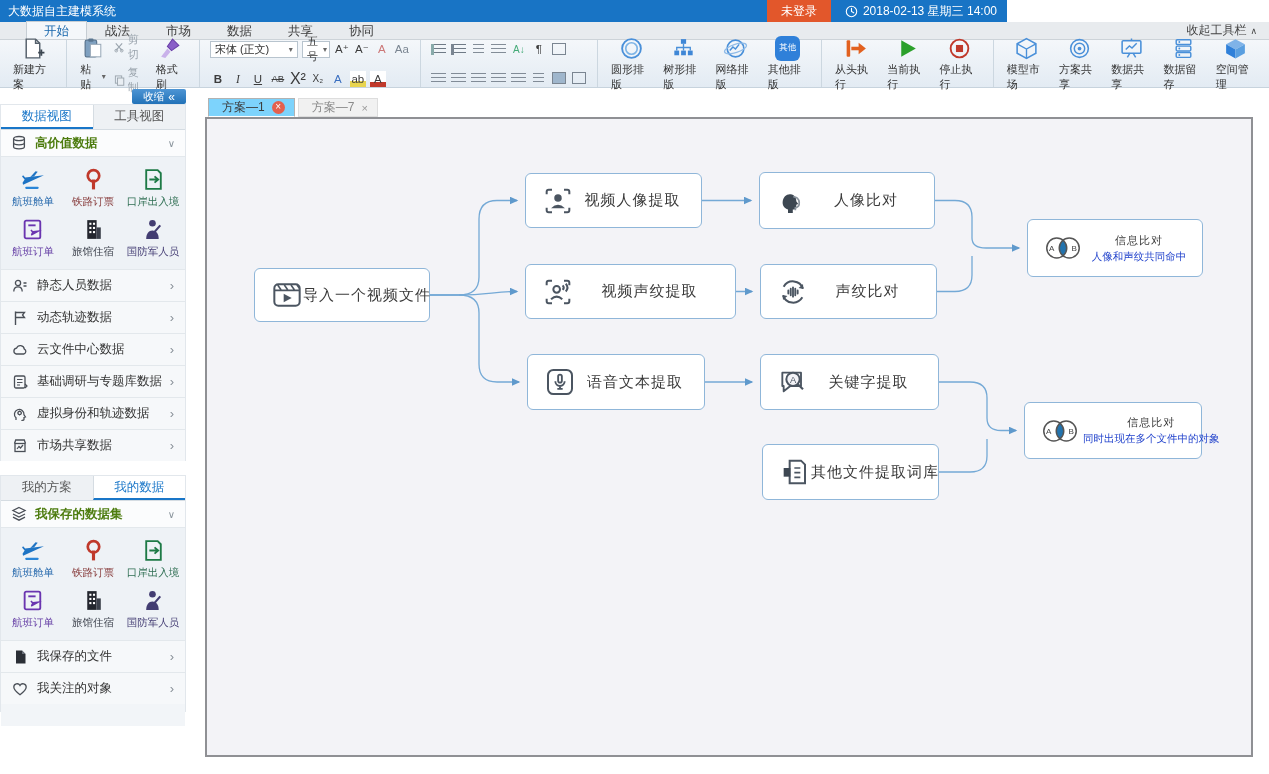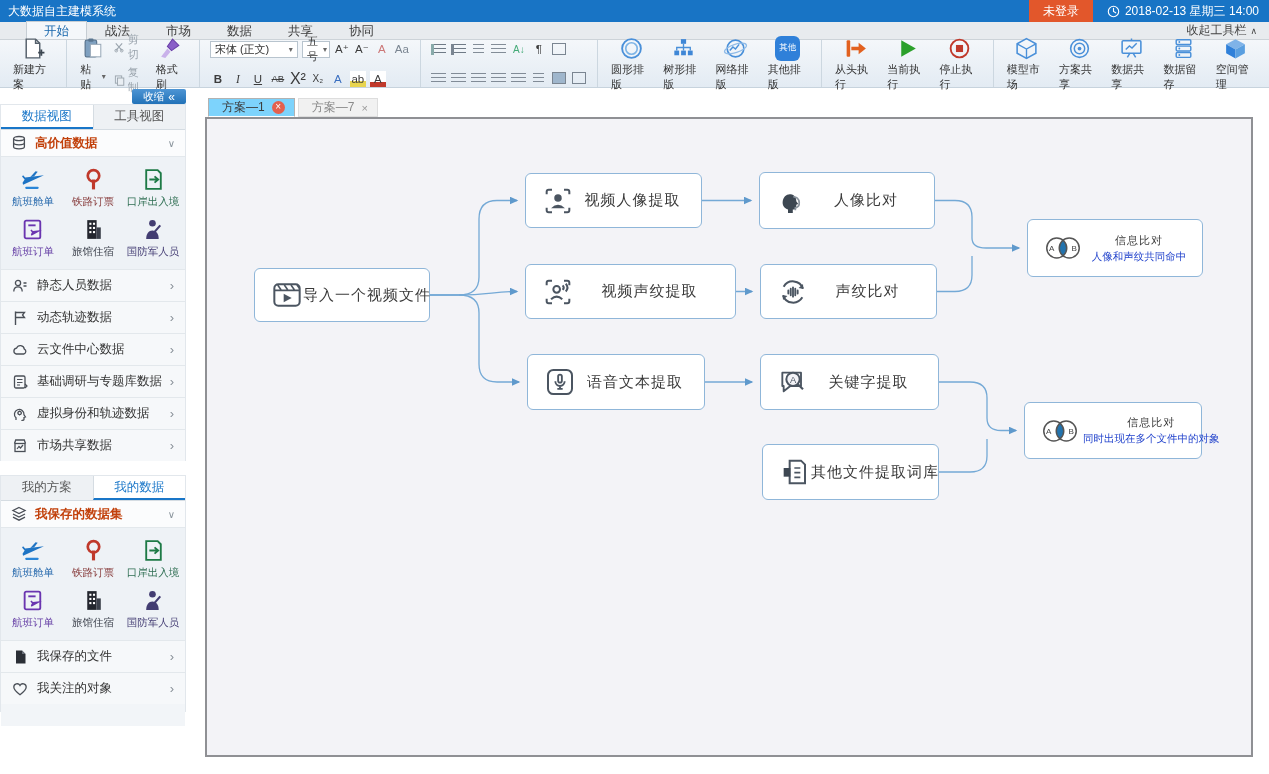--- a/index.html
+++ b/index.html
@@ -1,21 +1,21 @@
 <!DOCTYPE html>
 <html><head>
 <meta charset="utf-8">
 <style>
   * { margin:0; padding:0; box-sizing:border-box; }
   html,body { background:#fff; }
   body { font-family:"Liberation Sans","DejaVu Sans",sans-serif; }
   .app { position:relative; width:1269px; height:774px; background:#fff; overflow:hidden; }
 
   
-  .titlebar { position:absolute; left:0; top:0; width:1269px; height:22px; background:#1874c5;
+  .titlebar { position:absolute; left:0; top:0; width:1007px; height:22px; background:#1874c5;
               display:flex; align-items:center; color:#fff; font-size:12px; }
   .titlebar .t-title { margin-left:8px; flex:1; }
   .login-badge { background:#e2572b; color:#fff; height:22px; line-height:22px; padding:0 14px; font-size:12px; cursor:pointer; }
   .t-clock { display:flex; align-items:center; gap:5px; margin:0 10px 0 14px; }
   .t-clock svg { width:13px; height:13px; }
 
   
   .tabrow { position:absolute; left:0; top:22px; width:1269px; height:18px; background:#e8ebee;
             display:flex; align-items:flex-end; border-bottom:1px solid #cdd3d8; }
   .rtabs { display:flex; margin-left:26px; height:18px; }
@@ -56,21 +56,21 @@
   .shrink-btn .arrs { font-size:12px; line-height:10px; }
   .panel { position:absolute; left:0; width:186px; background:#f2f5f8; border:1px solid #e2e7ec; }
   .p-tabs { display:flex; height:25px; border-bottom:1px solid #d5dce2; }
   .p-tab { flex:1; display:flex; align-items:center; justify-content:center; font-size:12.5px;
            color:#555; background:#eef1f4; cursor:pointer; border-bottom:2px solid transparent; }
   .p-tab.active { background:#fff; color:#1976c8; border-bottom:2px solid #1976c8; }
   .p-tab + .p-tab { border-left:1px solid #d5dce2; }
   .sec-head { height:27px; background:#fbfcfd; display:flex; align-items:center; padding:0 10px;
               border-bottom:1px solid #e3e8ec; cursor:pointer; }
   .sec-head svg { width:16px; height:16px; margin-right:8px; }
-  .sec-head .sec-lbl { font-size:12.5px; color:#c2410c; font-weight:bold; flex:1; }
+  .sec-head .sec-lbl { font-size:12.5px; color:#4d7c0f; font-weight:bold; flex:1; }
   .sec-head .chev { color:#8a949c; font-size:10px; }
   .dgrid { display:grid; grid-template-columns:1fr 1fr 1fr; padding:5px 2px 7px; background:#eef2f6; }
   .dcell { display:flex; flex-direction:column; align-items:center; gap:3px; padding:5px 0 3px; cursor:pointer; }
   .dcell svg { width:25px; height:25px; }
   .dcell .dlbl { font-size:10.5px; }
   .d0 .dlbl{color:#2b6cae;} .d1 .dlbl{color:#8a4040;} .d2 .dlbl{color:#2e6e52;}
   .d3 .dlbl{color:#6a45a8;} .d4 .dlbl{color:#3a3f4a;} .d5 .dlbl{color:#474076;}
   .srow { height:32px; display:flex; align-items:center; padding:0 11px; background:#f6f8fa;
           border-top:1px solid #e3e8ec; cursor:pointer; }
   .srow svg { width:16px; height:16px; margin-right:9px; flex:none; }

